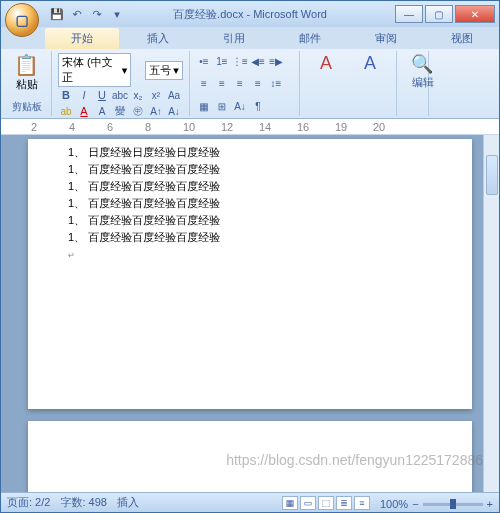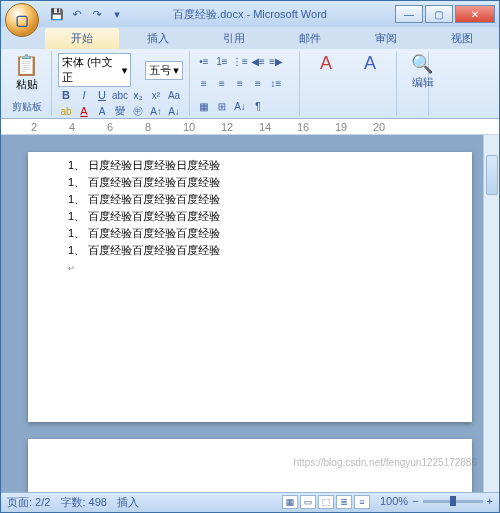--- a/index.html
+++ b/index.html
@@ -23,31 +23,31 @@
 .paste .ic{font-size:20px;color:#d68b2c}
 .fontrow{display:flex;gap:14px;align-items:center;margin-bottom:0}
 .fontsel{border:1px solid #9ab5d4;background:#fff;padding:1px 3px;font-size:10px;display:flex;align-items:center;gap:2px}
 .btnrow{display:flex;gap:2px}
 .btnrow span{width:16px;height:16px;display:flex;align-items:center;justify-content:center;border:1px solid transparent;font-size:10px;color:#3b5e9b}
 .stylebtn{display:flex;flex-direction:column;align-items:center;width:40px;font-size:10px;color:#3b5e9b}
 .stylebtn .ic{font-size:18px}
 .ruler{height:16px;background:#fff;border-bottom:1px solid #c5d6ea;display:flex;align-items:center;padding-left:30px;overflow:hidden;font-size:8px;color:#888}
 .ruler span{width:38px;display:inline-block}
 .docarea{flex:1;background:#8ba8c8;overflow:hidden;position:relative}
-.page{background:#fff;margin:17px auto;width:444px;height:270px;box-shadow:0 2px 5px rgba(0,0,0,.3);padding:6px 50px 6px 40px;font-family:SimSun;font-size:12px;color:#000}
+.page{background:#fff;margin:4px auto;width:444px;height:270px;box-shadow:0 2px 5px rgba(0,0,0,.3);padding:6px 50px 6px 40px;font-family:SimSun;font-size:12px;color:#000}
 .page2{background:#fff;margin:12px auto 0;width:444px;height:150px;box-shadow:0 2px 5px rgba(0,0,0,.3);position:relative}
 .list li{list-style:none;margin-bottom:2px}
 .mark{font-size:8px;color:#888}
-.status{height:20px;background:linear-gradient(#d8e9fb,#bcd4ef);border-top:1px solid #9ab5d4;display:flex;align-items:flex-start;padding:2px 6px;gap:10px;color:#3b5e9b;font-size:10px}
+.status{height:20px;background:linear-gradient(#d8e9fb,#bcd4ef);border-top:1px solid #9ab5d4;display:flex;align-items:flex-end;padding:2px 6px;gap:10px;color:#3b5e9b;font-size:10px}
 .status .views{margin-left:auto;display:flex;gap:2px}
 .status .views span{width:16px;height:14px;border:1px solid #9ab5d4;background:#fff;display:flex;align-items:center;justify-content:center;font-size:9px}
 .zoom{display:flex;align-items:center;gap:4px}
 .zoom .track{width:60px;height:3px;background:#9ab5d4;position:relative}
 .zoom .thumb{width:6px;height:10px;background:#3b5e9b;position:absolute;left:27px;top:-4px}
-.watermark{position:absolute;right:22px;bottom:24px;color:rgba(120,120,120,.5);font-size:10px}
+.watermark{position:absolute;right:16px;bottom:24px;color:rgba(120,120,120,.5);font-size:14px}
 .scrollv{position:absolute;right:0;top:0;width:16px;height:100%;background:#e2ecf7;border-left:1px solid #b5cce5}
 .scrollv .th{width:12px;height:40px;background:linear-gradient(#d8e9fb,#bcd4ef);border:1px solid #9ab5d4;margin:20px auto;border-radius:2px}
 </style>
 </head>
 <body>
 
 <div class="win">
  <div class="titlebar">
   <div class="orb">▢</div>
   <div class="qat">

